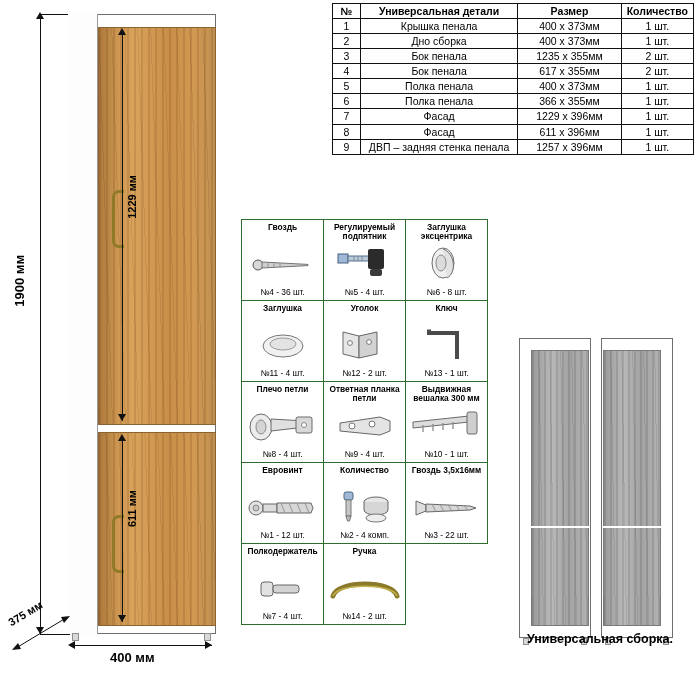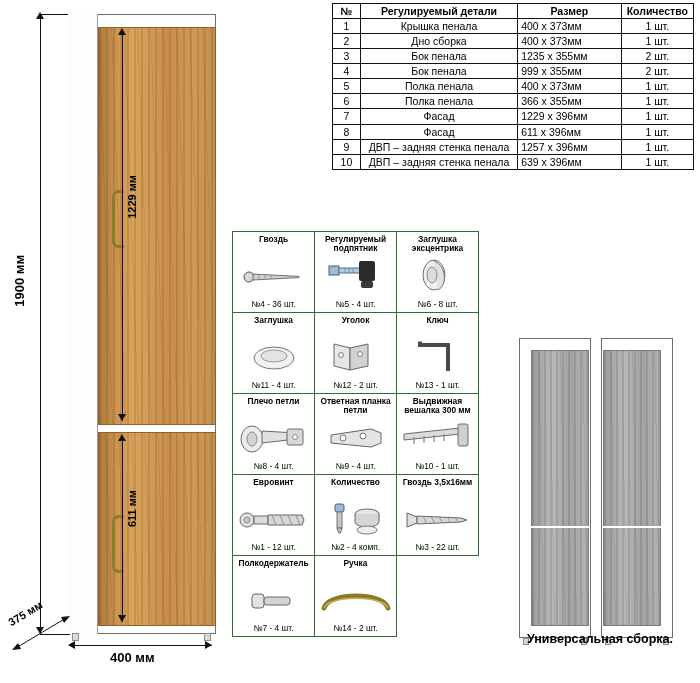--- a/index.html
+++ b/index.html
@@ -42,25 +42,25 @@
 
   .tick{position:absolute;border-top:1px solid #111;height:0;}
 
   
   #parts-table{left:332px;top:3px;width:362px;}
   #parts-table table{border-collapse:collapse;width:100%;font-size:10.5px;color:#000;}
   #parts-table th,#parts-table td{border:1px solid #111;padding:1px 3px;line-height:1.15;}
   #parts-table th{font-weight:bold;font-size:10.5px;text-align:center;}
   .c-num{width:22px;text-align:center;}
   .c-name{width:160px;text-align:center;}
-  .c-size{width:104px;}
+  .c-size{width:104px;text-align:center;}
   .c-qty{width:66px;text-align:center;}
 
   
-  #hardware-grid{left:232px;top:219px;width:247px;margin-top:12px;}
+  #hardware-grid{left:241px;top:219px;width:247px;}
   .hw-table{border-collapse:collapse;width:100%;}
   .hw-cell{border:1px solid #2f6d2f;width:33.33%;vertical-align:top;padding:0;}
   .hw-inner{padding:3px 2px 3px;text-align:center;}
   .hw-title{font-size:8.4px;font-weight:bold;color:#000;line-height:1.12;min-height:20px;}
   .hw-art{height:44px;display:flex;align-items:center;justify-content:center;}
   .hw-qty{font-size:8.4px;font-weight:normal;color:#000;}
 
   
   #wardrobe-right{left:505px;top:338px;width:190px;height:320px;}
   .wr-body{position:absolute;background:#ffffff;border:1px solid #6f6f6f;box-sizing:border-box;}
@@ -123,21 +123,21 @@
     <polygon points="62,16 53,17 56,23" fill="#111"></polygon>
   </svg>
   <div class="abs" style="left:6px;top:618px;transform:rotate(-31deg);transform-origin:left top;font-size:11px;font-weight:bold;">375 мм</div>
 </div>
 
 <div class="abs" id="parts-table">
   <table>
     <thead>
       <tr>
         <th class="c-num">№</th>
-        <th class="c-name">Регулируемый детали</th>
+        <th class="c-name">Универсальная детали</th>
         <th class="c-size">Размер</th>
         <th class="c-qty">Количество</th>
       </tr>
     </thead>
     <tbody>
       <tr>
         <td class="c-num">1</td>
         <td class="c-name">Крышка пенала</td>
         <td class="c-size">400 х 373мм</td>
         <td class="c-qty">1 шт.</td>
@@ -150,21 +150,21 @@
       </tr>
       <tr>
         <td class="c-num">3</td>
         <td class="c-name">Бок пенала</td>
         <td class="c-size">1235 х 355мм</td>
         <td class="c-qty">2 шт.</td>
       </tr>
       <tr>
         <td class="c-num">4</td>
         <td class="c-name">Бок пенала</td>
-        <td class="c-size">999 х 355мм</td>
+        <td class="c-size">617 х 355мм</td>
         <td class="c-qty">2 шт.</td>
       </tr>
       <tr>
         <td class="c-num">5</td>
         <td class="c-name">Полка пенала</td>
         <td class="c-size">400 х 373мм</td>
         <td class="c-qty">1 шт.</td>
       </tr>
       <tr>
         <td class="c-num">6</td>
@@ -181,26 +181,20 @@
       <tr>
         <td class="c-num">8</td>
         <td class="c-name">Фасад</td>
         <td class="c-size">611 х 396мм</td>
         <td class="c-qty">1 шт.</td>
       </tr>
       <tr>
         <td class="c-num">9</td>
         <td class="c-name">ДВП – задняя стенка пенала</td>
         <td class="c-size">1257 х 396мм</td>
-        <td class="c-qty">1 шт.</td>
-      </tr>
-      <tr>
-        <td class="c-num">10</td>
-        <td class="c-name">ДВП – задняя стенка пенала</td>
-        <td class="c-size">639 х 396мм</td>
         <td class="c-qty">1 шт.</td>
       </tr>
     </tbody>
   </table>
 </div>
 
 <div class="abs" id="hardware-grid">
   <table class="hw-table">
     <tbody>
         <tr>

